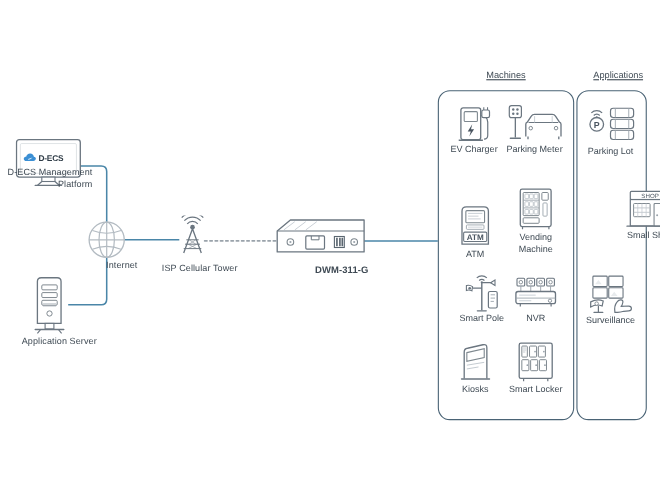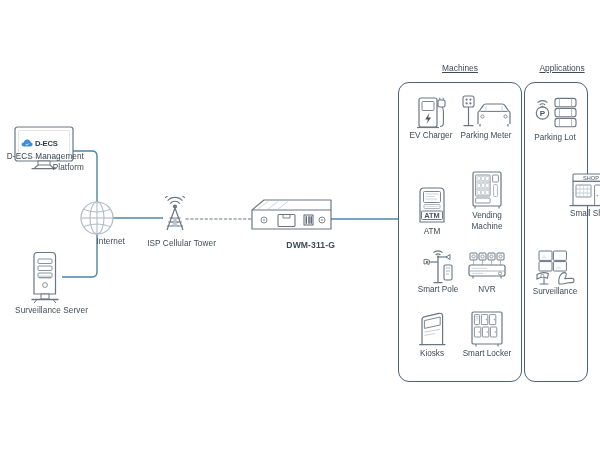--- a/index.html
+++ b/index.html
@@ -81,21 +81,21 @@
     <path d="M10,6 Q10,2.5 13.5,2.5 L28,2.5 Q31.5,2.5 31.5,6 L31.5,44 L10,44 Z" fill="#fff" stroke="#6b7680" stroke-width="1.2"></path>
     <rect x="14" y="9" width="14" height="4.5" rx="1" fill="#fff" stroke="#7e888f" stroke-width=".9"></rect>
     <rect x="14" y="16" width="14" height="4.5" rx="1" fill="#fff" stroke="#7e888f" stroke-width=".9"></rect>
     <rect x="14" y="23" width="14" height="4.5" rx="1" fill="#fff" stroke="#7e888f" stroke-width=".9"></rect>
     <path d="M15,26.2 L27,26.2 M15,28.2 L27,28.2" stroke="#9aa3ab" stroke-width=".6"></path>
     <circle cx="21" cy="35" r="2.4" fill="#fff" stroke="#7e888f" stroke-width=".9"></circle>
     <rect x="17" y="44" width="8" height="5" fill="#fff" stroke="#6b7680" stroke-width="1"></rect>
     <path d="M8,49.5 L34,49.5" stroke="#6b7680" stroke-width="1.3" stroke-linecap="round"></path>
     <path d="M13,49.5 L10,53 M29,49.5 L32,53" stroke="#6b7680" stroke-width="1"></path>
   </svg>
-  <div class="lbl" style="left:0px;top:306px;width:88px;">Surveillance Server</div>
+  <div class="lbl" style="left:0px;top:306px;width:88px;">Application Server</div>
 
   <svg class="abs" style="left:79px;top:200px;" width="36" height="36">
     <circle cx="18" cy="18" r="16" fill="#fff" stroke="#b3bbc2" stroke-width="1.2"></circle>
     <ellipse cx="18" cy="18" rx="7" ry="16" fill="none" stroke="#b3bbc2" stroke-width="1.1"></ellipse>
     <line x1="2" y1="18" x2="34" y2="18" stroke="#b3bbc2" stroke-width="1.1"></line>
     <path d="M5,9.5 Q18,14.5 31,9.5" fill="none" stroke="#b3bbc2" stroke-width="1"></path>
     <path d="M5,26.5 Q18,21.5 31,26.5" fill="none" stroke="#b3bbc2" stroke-width="1"></path>
     <line x1="18" y1="2" x2="18" y2="34" stroke="#b3bbc2" stroke-width="1.1"></line>
   </svg>
   <div class="lbl" style="left:69px;top:237px;width:56px;">Internet</div>

